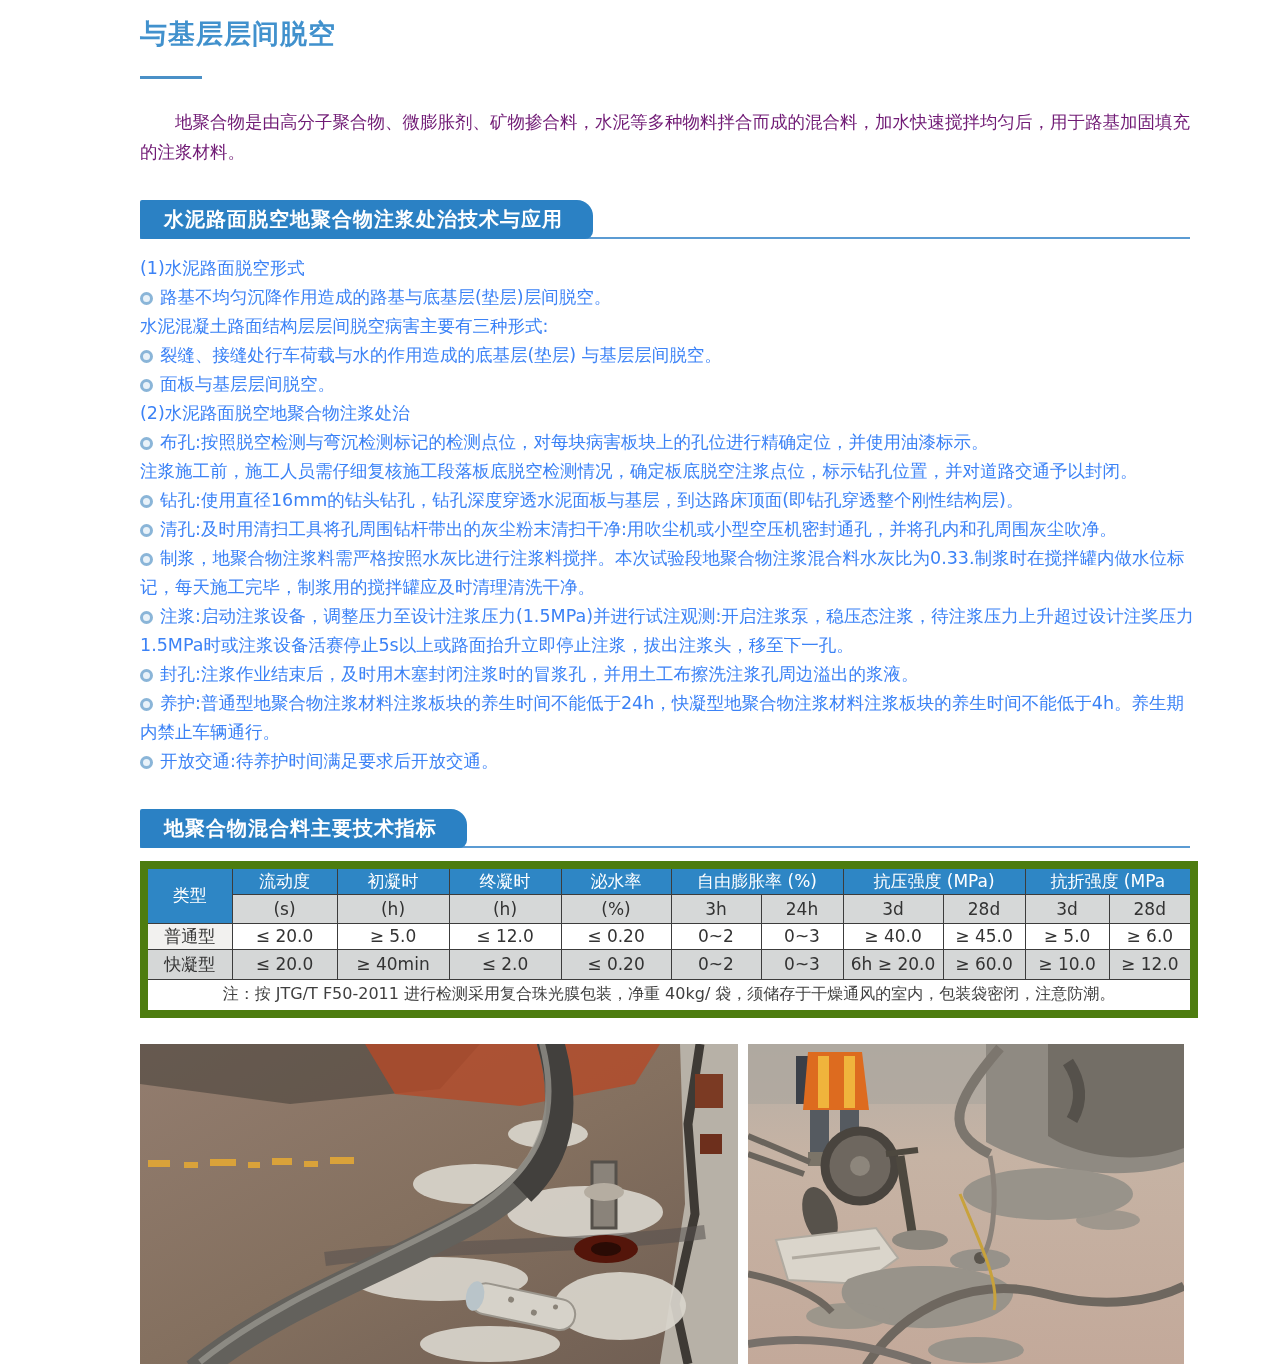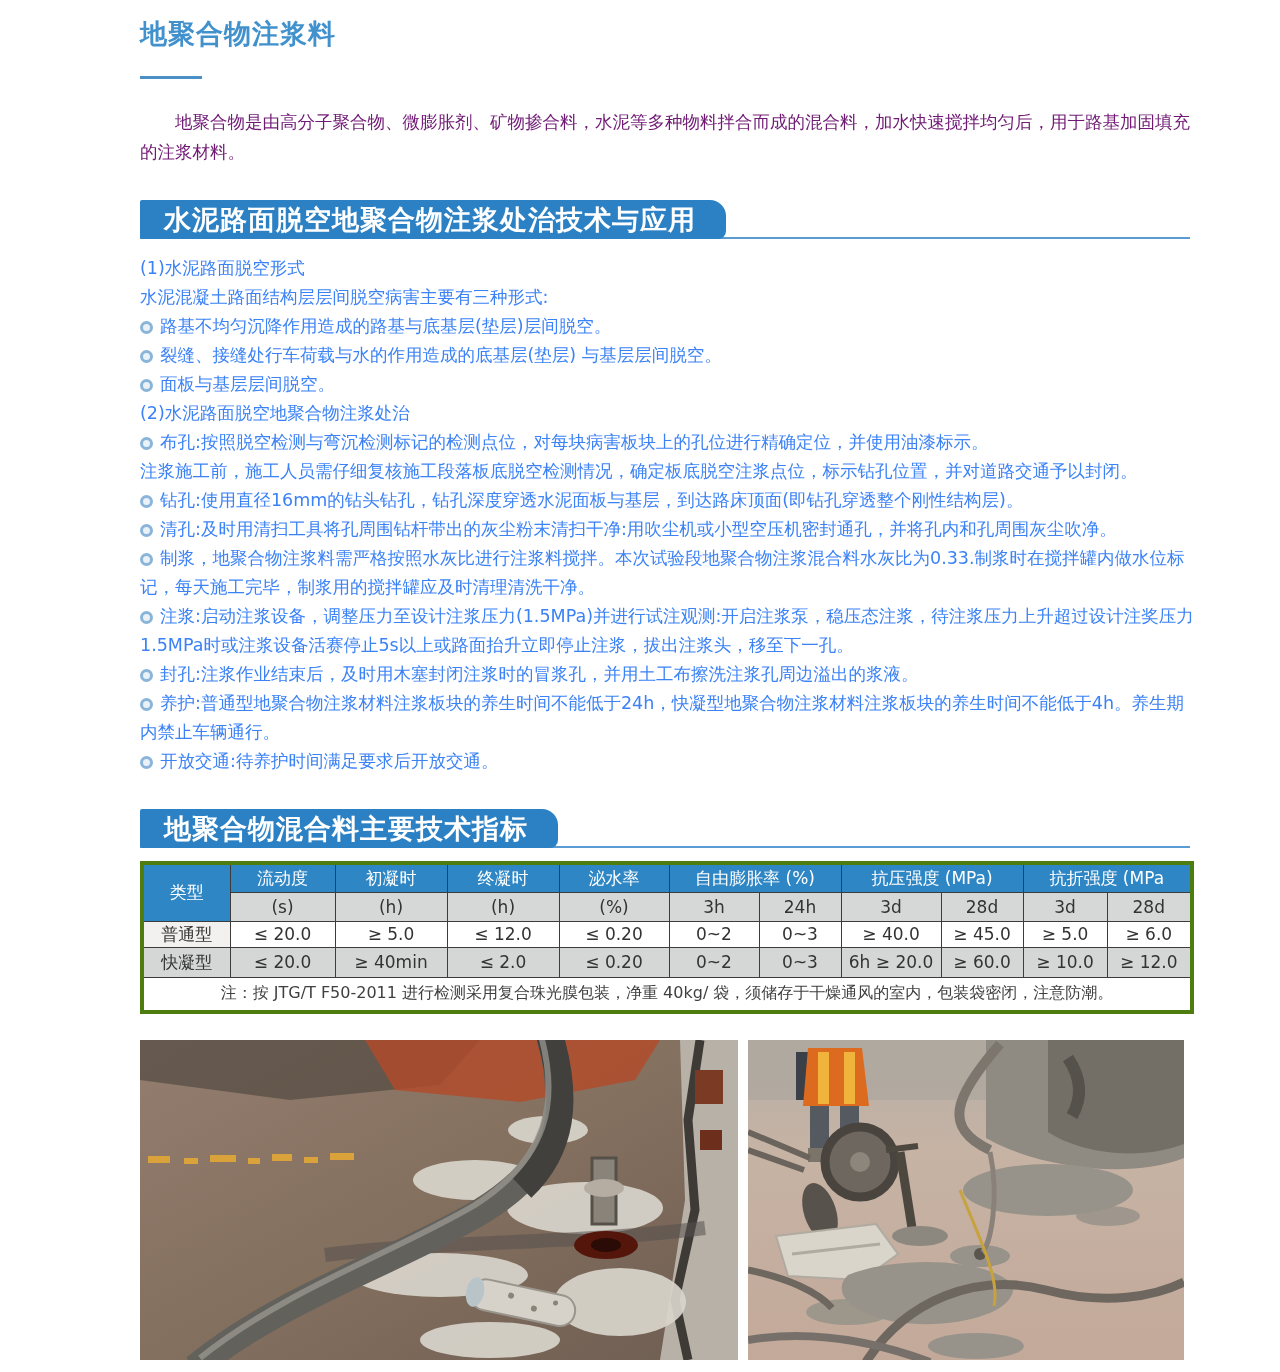--- a/index.html
+++ b/index.html
@@ -17,21 +17,21 @@
   .intro {
     margin-top:28px; width:1050px;
     font-size:17.5px; line-height:30px; color:#701a75;
     text-indent:2em;
   }
 
   .banner { position:relative; width:1050px; height:39px; margin-top:33px; }
   .banner .banner-box {
     display:inline-block; height:39px; line-height:39px;
     background:#2b81c4; color:#ffffff;
-    font-size:27px; font-weight:bold; letter-spacing:1px;
+    font-size:20px; font-weight:bold; letter-spacing:1px;
     padding:0 30px 0 24px;
     border-radius:2px 16px 8px 2px;
     position:relative; z-index:1;
   }
   .banner .banner-line {
     position:absolute; left:0; bottom:0; width:1050px; height:2px;
     background:#5b9bd3;
   }
 
   .body-text { margin-top:15px; width:1060px; }
@@ -40,21 +40,21 @@
   }
   .ring {
     display:inline-block; width:13px; height:13px;
     border:3px solid #8ab5d8; background:#e9f2f9;
     border-radius:50%; margin-right:7px; vertical-align:-2px;
   }
 
   table.spec {
     margin-top:13px; width:1050px;
     border-collapse:collapse;
-    border:4px solid #4d7c0f;
+    border:8px solid #4d7c0f;
     font-size:17px; color:#333333;
     table-layout:fixed;
   }
   table.spec th, table.spec td {
     border:1px solid #3c3c3c; text-align:center; padding:0 2px;
     font-weight:normal; overflow:hidden; white-space:nowrap;
   }
   table.spec tr.h1 th { background:#2e86c5; color:#ffffff; height:29px; font-size:17px; }
   table.spec th.type-cell { background:#2e86c5; color:#ffffff; font-size:17.5px; }
   table.spec tr.h2 td { background:#d6d8d8; height:29px; }
@@ -64,34 +64,34 @@
   table.spec tr.noterow td { background:#ffffff; height:35px; font-size:16px; color:#3f3f3f; }
 
   .photos { margin-top:26px; width:1050px; display:flex; gap:10px; }
   .photos svg { display:block; }
 </style>
 </head>
 <body>
 
 <div class="page">
 
-  <div class="page-title">地聚合物注浆料</div>
+  <div class="page-title">与基层层间脱空</div>
   <div class="title-dash"></div>
 
   <p class="intro">地聚合物是由高分子聚合物、微膨胀剂、矿物掺合料，水泥等多种物料拌合而成的混合料，加水快速搅拌均匀后，用于路基加固填充的注浆材料。</p>
 
   <div class="banner">
     <span class="banner-box">水泥路面脱空地聚合物注浆处治技术与应用</span>
     <span class="banner-line"></span>
   </div>
 
   <div class="body-text" id="section1-body">
       <p>(1)水泥路面脱空形式</p>
+      <p><span class="ring"></span>路基不均匀沉降作用造成的路基与底基层(垫层)层间脱空。</p>
       <p>水泥混凝土路面结构层层间脱空病害主要有三种形式:</p>
-      <p><span class="ring"></span>路基不均匀沉降作用造成的路基与底基层(垫层)层间脱空。</p>
       <p><span class="ring"></span>裂缝、接缝处行车荷载与水的作用造成的底基层(垫层) 与基层层间脱空。</p>
       <p><span class="ring"></span>面板与基层层间脱空。</p>
       <p>(2)水泥路面脱空地聚合物注浆处治</p>
       <p><span class="ring"></span>布孔:按照脱空检测与弯沉检测标记的检测点位，对每块病害板块上的孔位进行精确定位，并使用油漆标示。</p>
       <p>注浆施工前，施工人员需仔细复核施工段落板底脱空检测情况，确定板底脱空注浆点位，标示钻孔位置，并对道路交通予以封闭。</p>
       <p><span class="ring"></span>钻孔:使用直径16mm的钻头钻孔，钻孔深度穿透水泥面板与基层，到达路床顶面(即钻孔穿透整个刚性结构层)。</p>
       <p><span class="ring"></span>清孔:及时用清扫工具将孔周围钻杆带出的灰尘粉末清扫干净:用吹尘机或小型空压机密封通孔，并将孔内和孔周围灰尘吹净。</p>
       <p><span class="ring"></span>制浆，地聚合物注浆料需严格按照水灰比进行注浆料搅拌。本次试验段地聚合物注浆混合料水灰比为0.33.制浆时在搅拌罐内做水位标记，每天施工完毕，制浆用的搅拌罐应及时清理清洗干净。</p>
       <p><span class="ring"></span>注浆:启动注浆设备，调整压力至设计注浆压力(1.5MPa)并进行试注观测:开启注浆泵，稳压态注浆，待注浆压力上升超过设计注奖压力1.5MPa时或注浆设备活赛停止5s以上或路面抬升立即停止注浆，拔出注浆头，移至下一孔。</p>
       <p><span class="ring"></span>封孔:注浆作业结束后，及时用木塞封闭注浆时的冒浆孔，并用土工布擦洗注浆孔周边溢出的浆液。</p>

